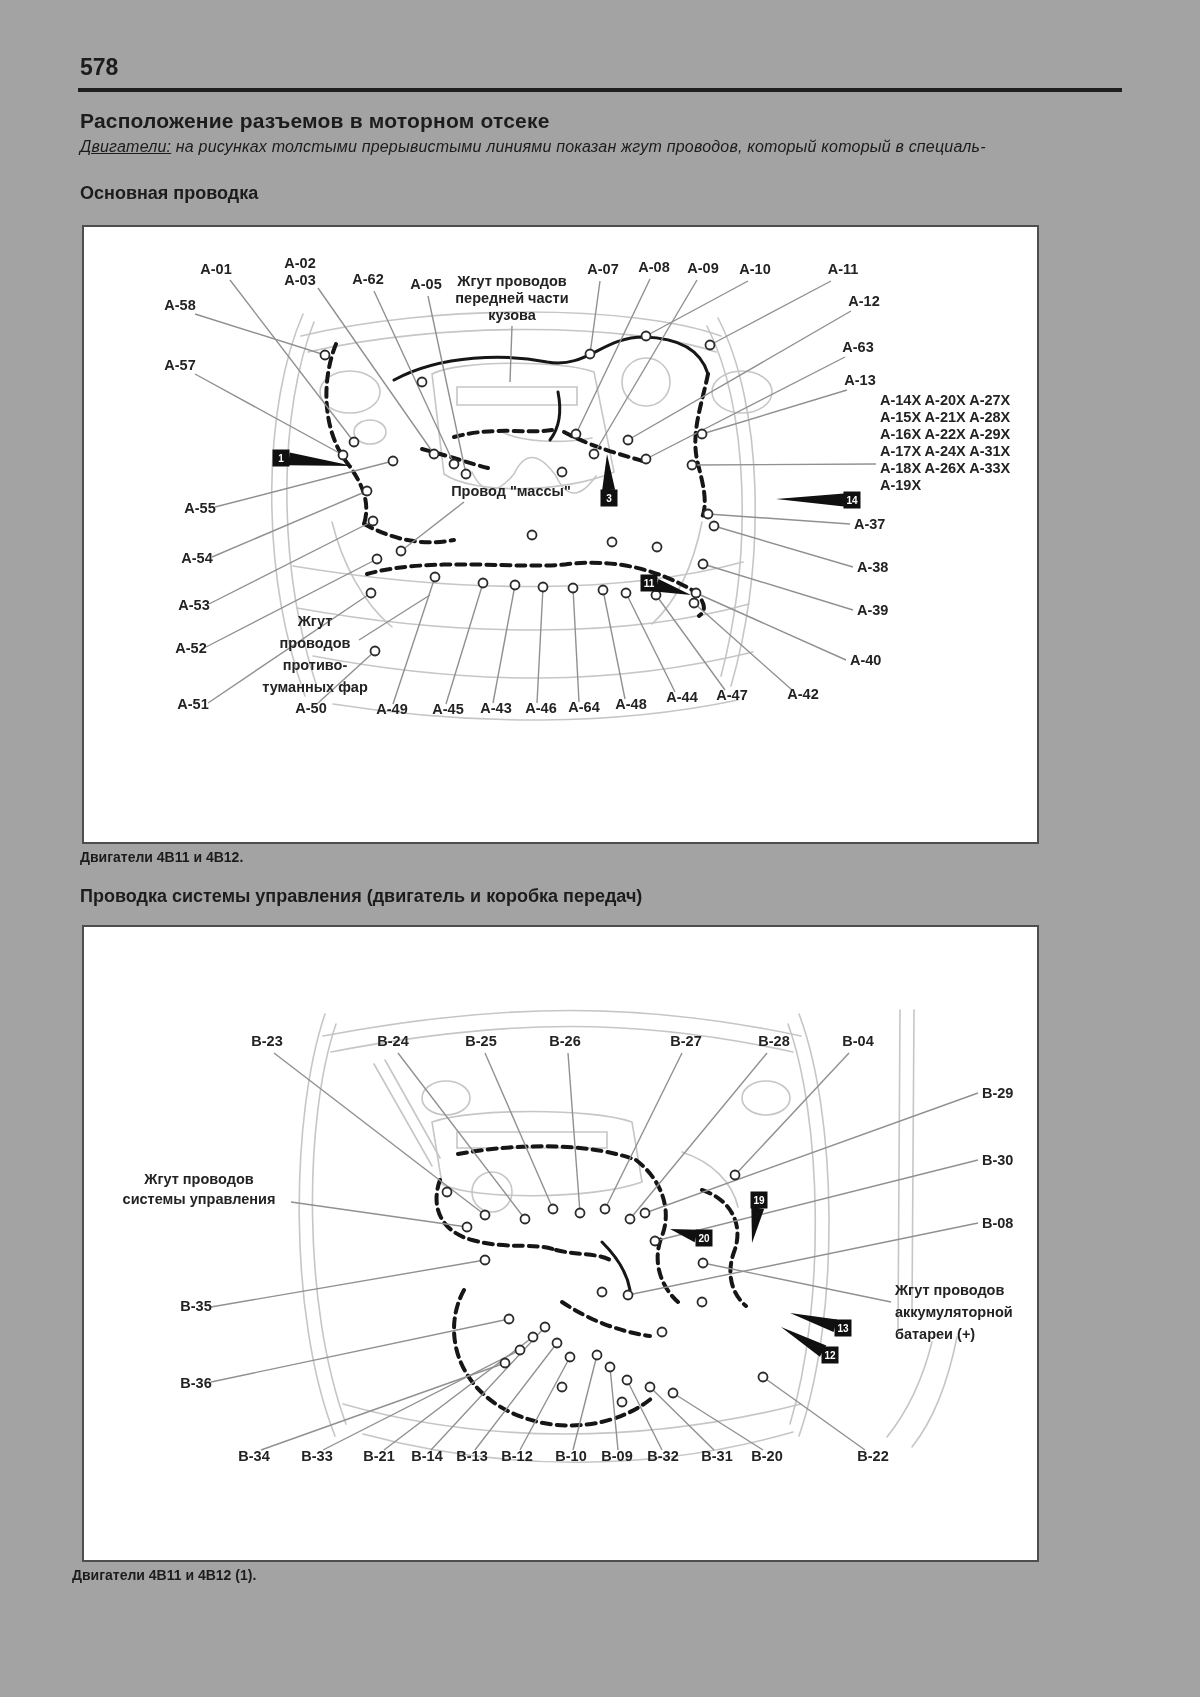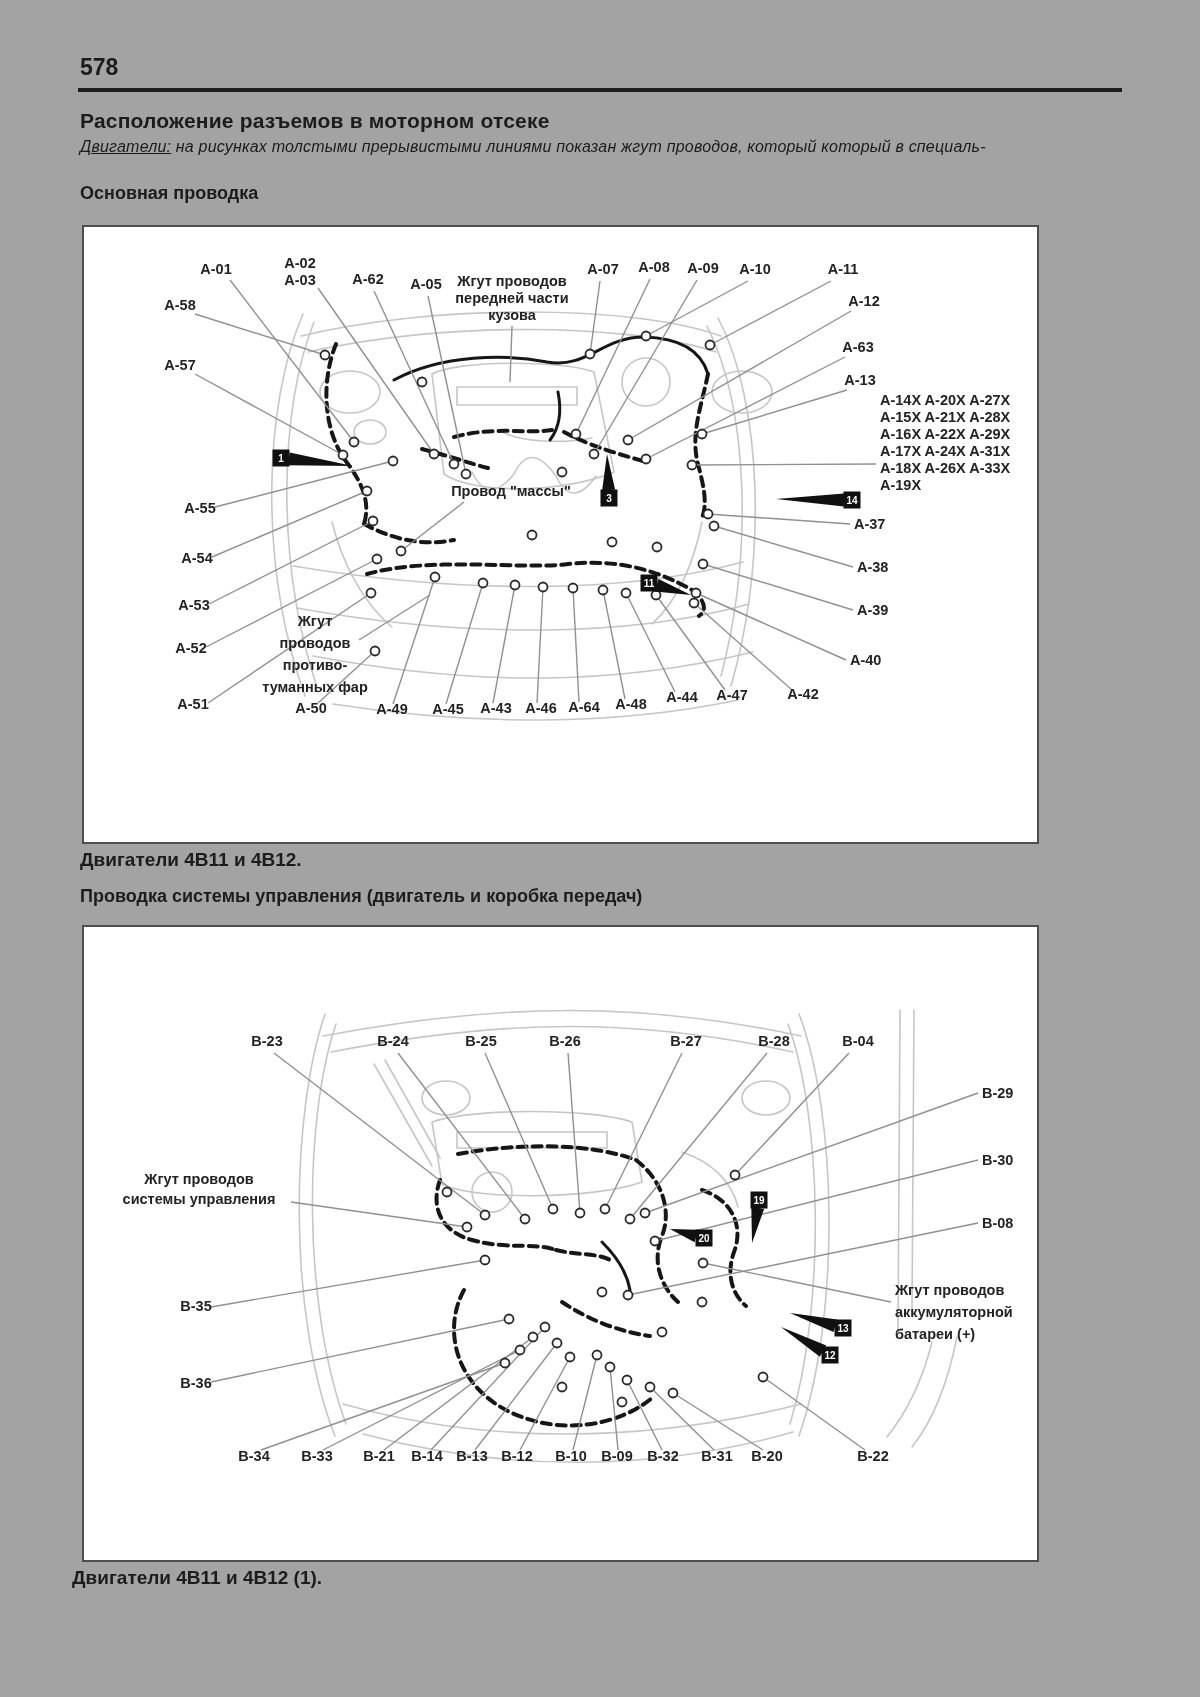--- a/index.html
+++ b/index.html
@@ -11,21 +11,21 @@
   .hdr-rule{left:78px;top:88px;width:1044px;height:4px;background:#1e1e1e;}
   .doc-title{left:80px;top:101px;font-size:21px;font-weight:bold;letter-spacing:.2px;margin-top:8px;}
   .note{left:80px;top:136px;width:1000px;font-size:16px;font-style:italic;line-height:1.42;letter-spacing:.2px;}
   .note-label{text-decoration:underline;}
   .sec{font-size:18px;font-weight:bold;}
   #sec1{left:80px;top:183px;}
   #sec2{left:80px;top:886px;text-align:right;}
   .frame{border:2px solid #4e4e4e;background:#fff;}
   #frame1{left:82px;top:225px;width:953px;height:615px;}
   #frame2{left:82px;top:925px;width:953px;height:633px;}
-  .cap{font-size:19px;font-weight:bold;}
+  .cap{font-size:14px;font-weight:bold;}
   #cap1{left:80px;top:849px;}
   #cap2{left:72px;top:1567px;}
   svg{display:block;width:100%;height:100%;}
   .art{fill:none;stroke:#c6c6c6;stroke-width:1.6;stroke-linecap:round;}
   .wire{fill:none;stroke:#161616;stroke-width:3;stroke-linecap:round;}
   .harness{fill:none;stroke:#161616;stroke-width:4;stroke-linecap:round;stroke-dasharray:9 6;}
   .leader{stroke:#909090;stroke-width:1.4;}
   .conn{fill:#fff;stroke:#2a2a2a;stroke-width:1.8;}
   .lbl{font-family:"Liberation Sans",sans-serif;font-size:14.5px;font-weight:700;fill:#232323;}
   .wedge{fill:#101010;}

